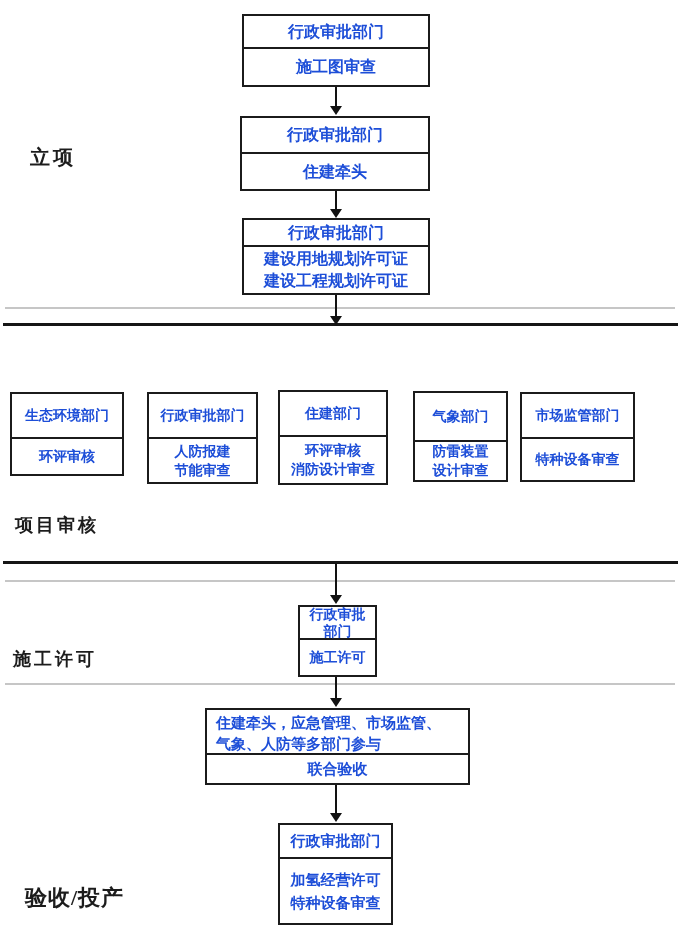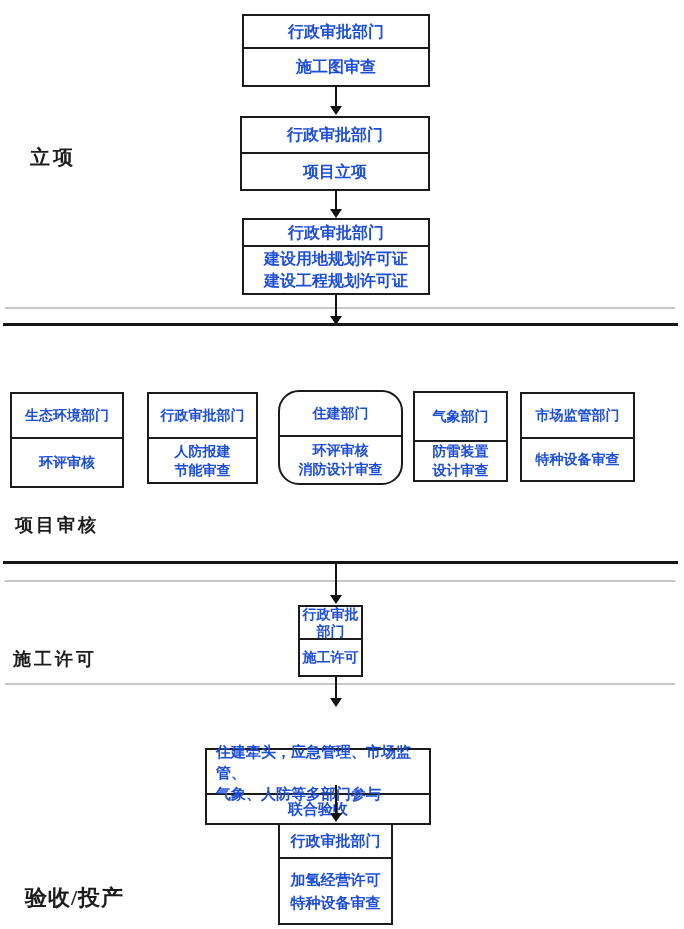--- a/index.html
+++ b/index.html
@@ -62,54 +62,54 @@
     <div class="bd">
       <span>施工图审查</span>
     </div>
   </div>
 
   <div class="fbox fs16" style="left:240px; top:116px; width:190px; height:75px;">
     <div class="hd" style="height:36px;">
       <span>行政审批部门</span>
     </div>
     <div class="bd">
-      <span>项目立项</span>
+      <span>住建牵头</span>
     </div>
   </div>
 
   <div class="fbox fs16" style="left:242px; top:218px; width:188px; height:77px;">
     <div class="hd" style="height:27px;">
       <span>行政审批部门</span>
     </div>
     <div class="bd">
       <span>建设用地规划许可证</span>
       <span>建设工程规划许可证</span>
     </div>
   </div>
 
-  <div class="fbox fs14" style="left:10px; top:392px; width:114px; height:96px;justify-content:flex-end;">
+  <div class="fbox fs14" style="left:10px; top:392px; width:114px; height:84px;justify-content:flex-end;">
     <div class="hd" style="height:45px;">
       <span>生态环境部门</span>
     </div>
     <div class="bd">
       <span>环评审核</span>
     </div>
   </div>
 
   <div class="fbox fs14" style="left:147px; top:392px; width:111px; height:92px;">
     <div class="hd" style="height:45px;">
       <span>行政审批部门</span>
     </div>
     <div class="bd">
       <span>人防报建</span>
       <span>节能审查</span>
     </div>
   </div>
 
-  <div class="fbox fs14" style="left:278px; top:390px; width:125px; height:95px;border-radius:21px;">
+  <div class="fbox fs14" style="left:278px; top:390px; width:110px; height:95px;">
     <div class="hd" style="height:45px;">
       <span>住建部门</span>
     </div>
     <div class="bd">
       <span>环评审核</span>
       <span>消防设计审查</span>
     </div>
   </div>
 
   <div class="fbox fs14" style="left:413px; top:391px; width:95px; height:91px;">
@@ -124,31 +124,31 @@
 
   <div class="fbox fs14" style="left:520px; top:392px; width:115px; height:90px;">
     <div class="hd" style="height:45px;">
       <span>市场监管部门</span>
     </div>
     <div class="bd">
       <span>特种设备审查</span>
     </div>
   </div>
 
-  <div class="fbox fs14" style="left:298px; top:605px; width:65px; height:72px;">
+  <div class="fbox fs14" style="left:298px; top:605px; width:79px; height:72px;">
     <div class="hd" style="height:33px; line-height:1.15;">
       <span>行政审批</span>
       <span>部门</span>
     </div>
     <div class="bd">
       <span>施工许可</span>
     </div>
   </div>
 
-  <div class="fbox fs15" style="left:205px; top:748px; width:226px; height:77px;">
+  <div class="fbox fs15" style="left:205px; top:708px; width:265px; height:77px;">
     <div class="hd left" style="height:45px;">
       <span>住建牵头，应急管理、市场监管、</span>
       <span>气象、人防等多部门参与</span>
     </div>
     <div class="bd">
       <span>联合验收</span>
     </div>
   </div>
 
   <div class="fbox fs15" style="left:278px; top:823px; width:115px; height:102px;">

